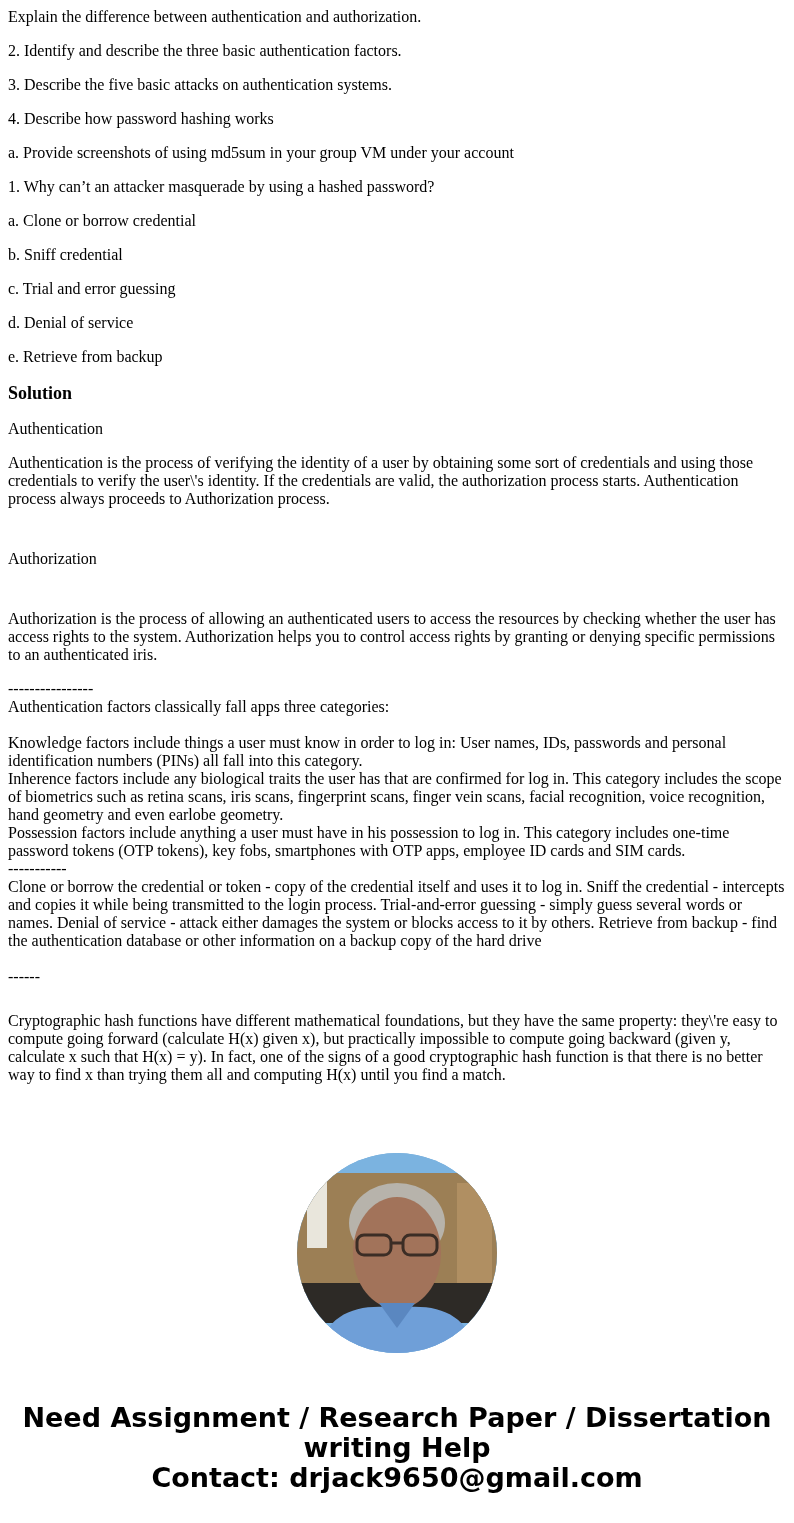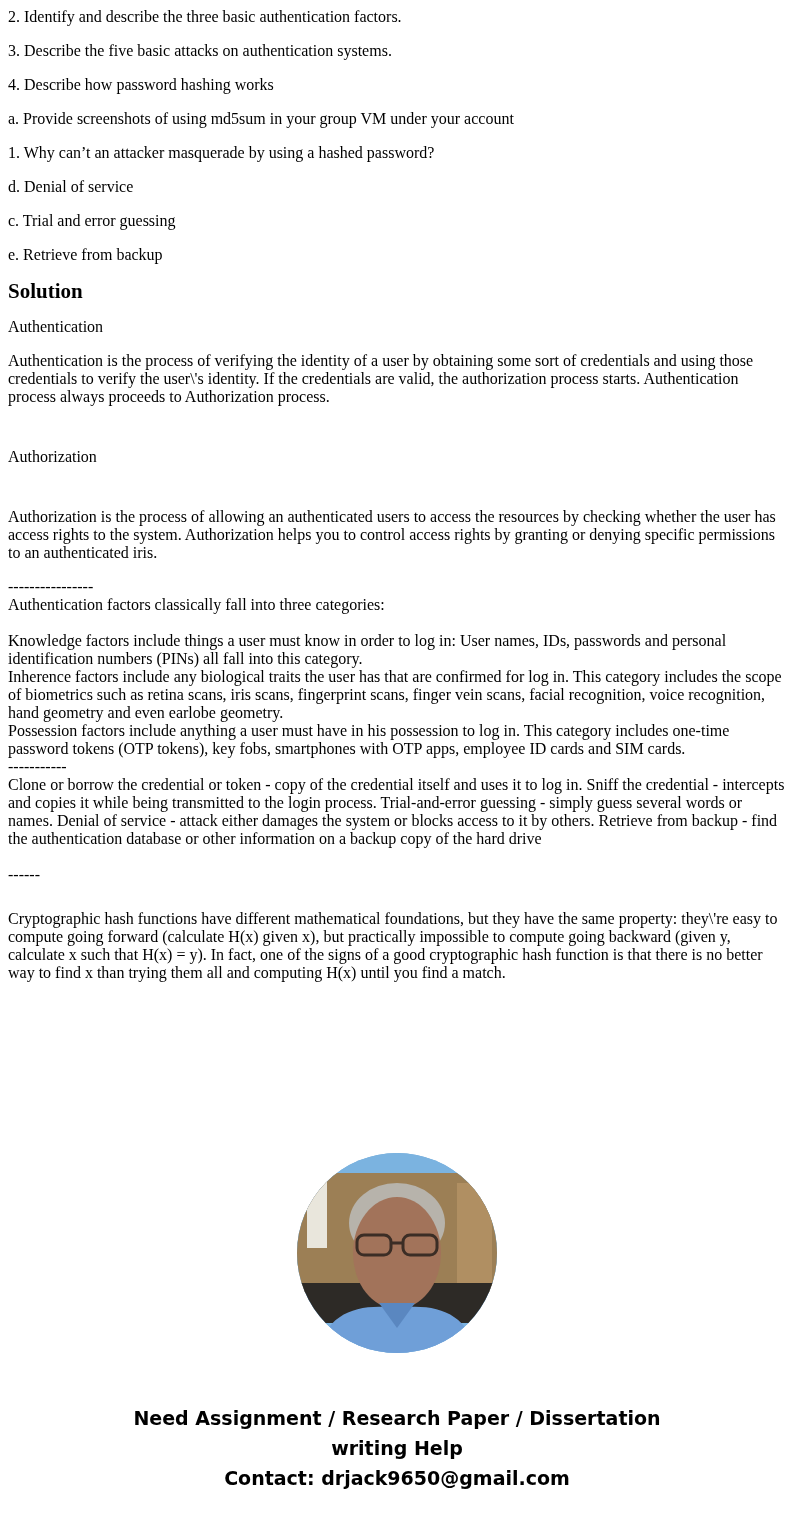--- a/index.html
+++ b/index.html
@@ -23,21 +23,21 @@
       overflow: hidden;
       font-family: "Liberation Serif", serif;
       font-size: 16px;
       line-height: 18px;
     }
     .content p {
       margin: 8px 0 16px 0;
     }
     .content h3 {
       font-family: "Liberation Serif", serif;
-      font-size: 21px;
+      font-size: 18px;
       font-weight: bold;
       margin: 13px 0 16px 0;
       line-height: 22px;
     }
     .gap { height: 18px; }
     .blk { display: block; }
     .avatar-wrap {
       position: absolute;
       left: 297px;
       top: 1153px;
@@ -49,50 +49,53 @@
     }
     .avatar-wrap svg { display: block; }
     .promo {
       position: absolute;
       left: 0;
       top: 1403px;
       width: 794px;
       text-align: center;
       font-family: "DejaVu Sans", sans-serif;
       font-weight: bold;
-      font-size: 19px;
+      font-size: 27px;
       line-height: 30px;
       color: #000;
     }
   </style>
 </head>
 <body>
 
 <div class="content">
+  <p>Explain the difference between authentication and authorization.</p>
   <p>2. Identify and describe the three basic authentication factors.</p>
   <p>3. Describe the five basic attacks on authentication systems.</p>
   <p>4. Describe how password hashing works</p>
   <p>a. Provide screenshots of using md5sum in your group VM under your account</p>
   <p>1. Why can’t an attacker masquerade by using a hashed password?</p>
+  <p>a. Clone or borrow credential</p>
+  <p>b. Sniff credential</p>
+  <p>c. Trial and error guessing</p>
   <p>d. Denial of service</p>
-  <p>c. Trial and error guessing</p>
   <p>e. Retrieve from backup</p>
 
   <h3>Solution</h3>
 
   <p>Authentication</p>
   <p>Authentication is the process of verifying the identity of a user by obtaining some sort of credentials and using those credentials to verify the user\'s identity. If the credentials are valid, the authorization process starts. Authentication process always proceeds to Authorization process.</p>
   <div class="gap"></div>
   <p>Authorization</p>
   <div class="gap"></div>
   <p>Authorization is the process of allowing an authenticated users to access the resources by checking whether the user has access rights to the system. Authorization helps you to control access rights by granting or denying specific permissions to an authenticated iris.</p>
 
   <div style="margin-top:16px;">
     <span class="blk">----------------</span>
-    <span class="blk">Authentication factors classically fall into three categories:</span>
+    <span class="blk">Authentication factors classically fall apps three categories:</span>
     <div class="gap"></div>
     <span class="blk">Knowledge factors include things a user must know in order to log in: User names, IDs, passwords and personal identification numbers (PINs) all fall into this category.</span>
     <span class="blk">Inherence factors include any biological traits the user has that are confirmed for log in. This category includes the scope of biometrics such as retina scans, iris scans, fingerprint scans, finger vein scans, facial recognition, voice recognition, hand geometry and even earlobe geometry.</span>
     <span class="blk">Possession factors include anything a user must have in his possession to log in. This category includes one-time password tokens (OTP tokens), key fobs, smartphones with OTP apps, employee ID cards and SIM cards.</span>
     <span class="blk">-----------</span>
     <span class="blk">Clone or borrow the credential or token - copy of the credential itself and uses it to log in. Sniff the credential - intercepts and copies it while being transmitted to the login process. Trial-and-error guessing - simply guess several words or names. Denial of service - attack either damages the system or blocks access to it by others. Retrieve from backup - find the authentication database or other information on a backup copy of the hard drive</span>
     <div class="gap"></div>
     <span class="blk">------</span>
     <div class="gap"></div>
   </div>

